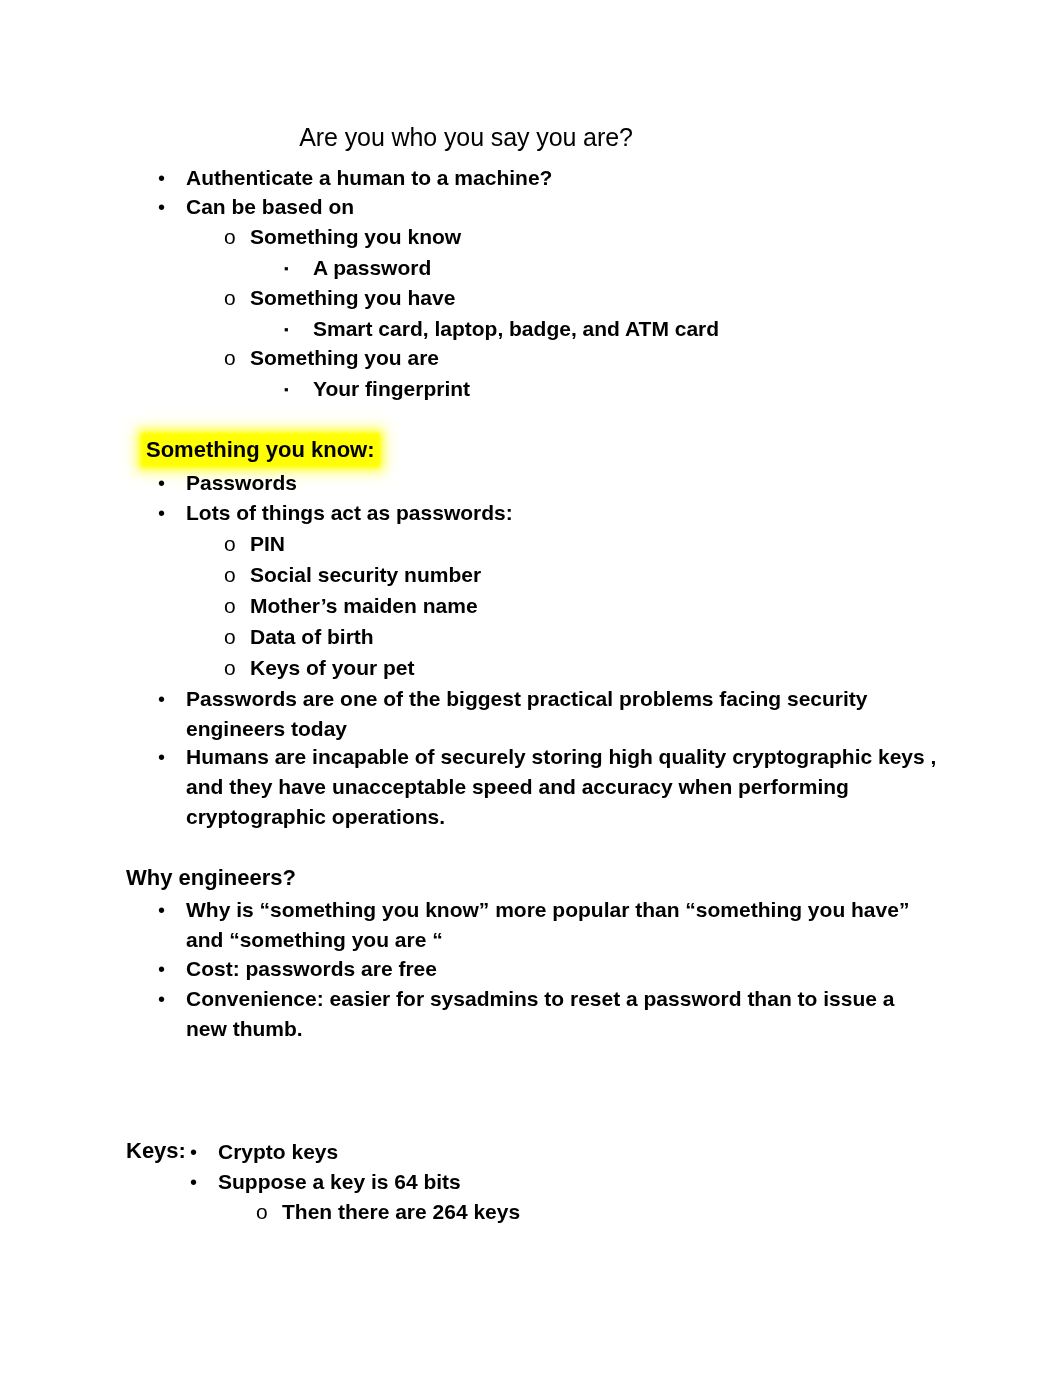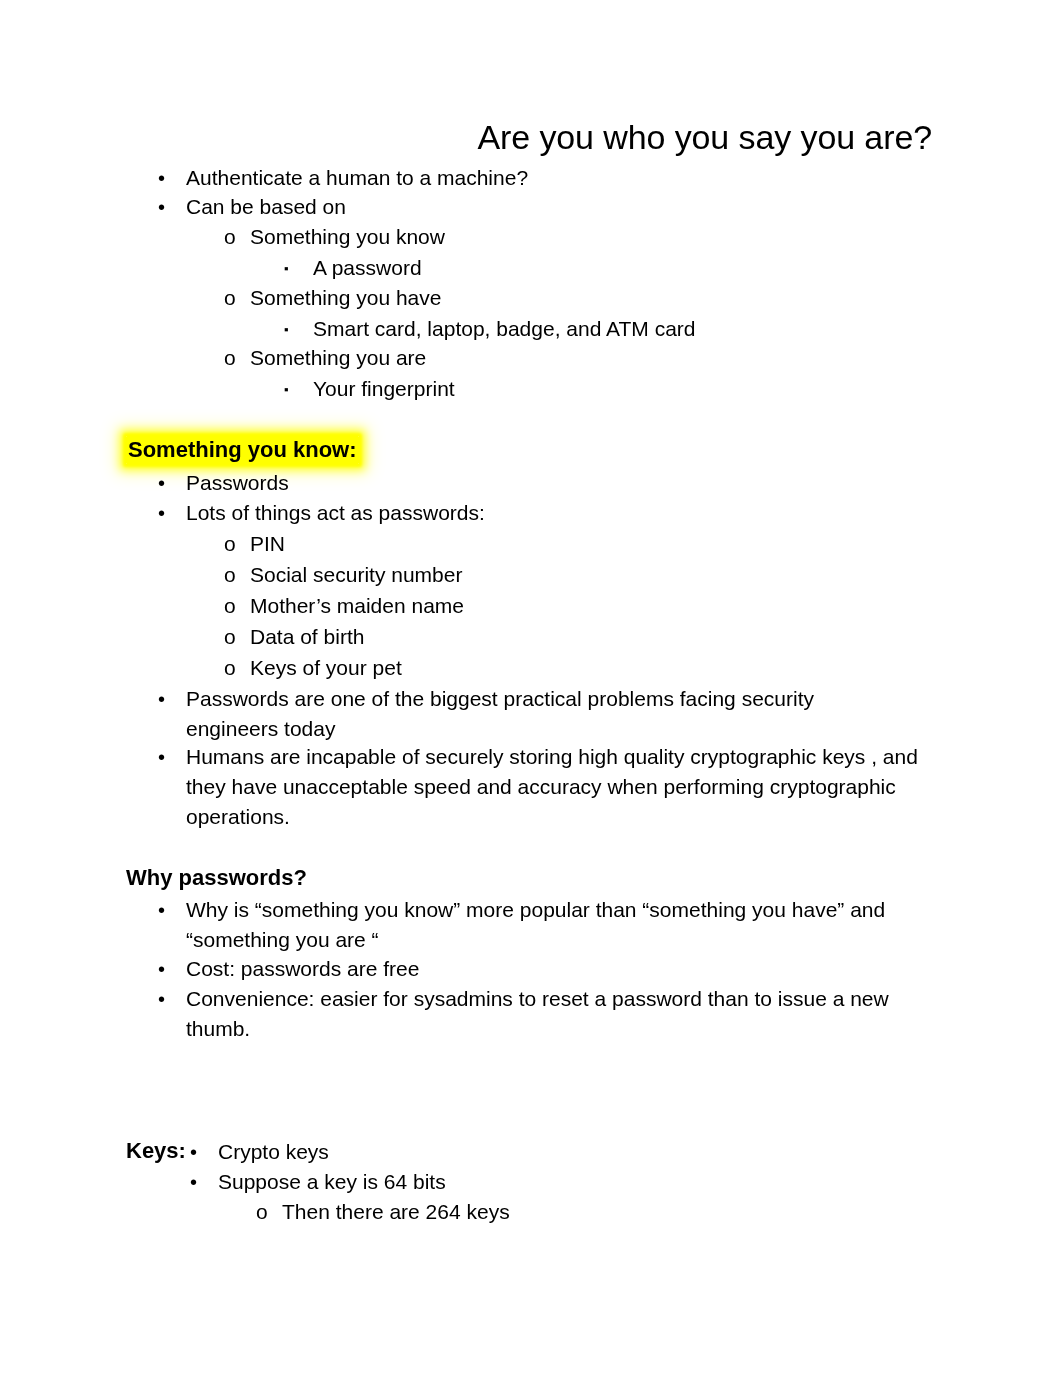--- a/index.html
+++ b/index.html
@@ -18,22 +18,22 @@
     overflow: hidden;
     -webkit-font-smoothing: antialiased;
   }
 
   
   .doc-title {
     position: absolute;
     left: 0;
     top: 118px;
     width: 932px;
-    text-align: right;
-    font-size: 34px;
+    text-align: center;
+    font-size: 25px;
     font-weight: 400;
     line-height: 38px;
     letter-spacing: -0.1px;
   }
 
   
   .row {
     position: absolute;
     display: block;
   }
@@ -51,21 +51,21 @@
     line-height: 30px;
   }
   .row .marker.sq {
     font-size: 13px;
     line-height: 32px;
   }
   .row .txt {
     display: block;
     font-size: 21px;
     line-height: 30px;
-    font-weight: 400;
+    font-weight: 700;
     white-space: pre-wrap;
   }
 
   
   .lvl1 .txt { margin-left: 28px; }
   .lvl2 .txt { margin-left: 26px; }
   .lvl3 .txt { margin-left: 29px; }
 
   
   .heading {
@@ -125,21 +125,21 @@
   <div class="row lvl2" style="left:224px; top:343px; width:700px;">
     <span class="marker">o</span>
     <span class="txt">Something you are</span>
   </div>
 
   <div class="row lvl3" style="left:284px; top:374px; width:640px;">
     <span class="marker sq">▪</span>
     <span class="txt">Your fingerprint</span>
   </div>
 
-  <div class="heading" style="left:126px; top:435px;text-align:center;">
+  <div class="heading" style="left:144px; top:435px;text-align:center;">
     <span class="hl">Something you know:</span>
   </div>
 
   <div class="row lvl1" style="left:158px; top:468px; width:760px;">
     <span class="marker disc">•</span>
     <span class="txt">Passwords</span>
   </div>
 
   <div class="row lvl1" style="left:158px; top:498px; width:760px;">
     <span class="marker disc">•</span>
@@ -175,21 +175,21 @@
     <span class="marker disc">•</span>
     <span class="txt">Passwords are one of the biggest practical problems facing security engineers today</span>
   </div>
 
   <div class="row lvl1" style="left:158px; top:742px; width:790px;">
     <span class="marker disc">•</span>
     <span class="txt">Humans are incapable of securely storing high quality cryptographic keys , and they have unacceptable speed and accuracy when performing cryptographic operations.</span>
   </div>
 
   <div class="heading" style="left:126px; top:863px;">
-    <span>Why passwords?</span>
+    <span>Why engineers?</span>
   </div>
 
   <div class="row lvl1" style="left:158px; top:895px; width:760px;">
     <span class="marker disc">•</span>
     <span class="txt">Why is “something you know” more popular than “something you have” and “something you are “</span>
   </div>
 
   <div class="row lvl1" style="left:158px; top:954px; width:760px;">
     <span class="marker disc">•</span>
     <span class="txt">Cost: passwords are free</span>

